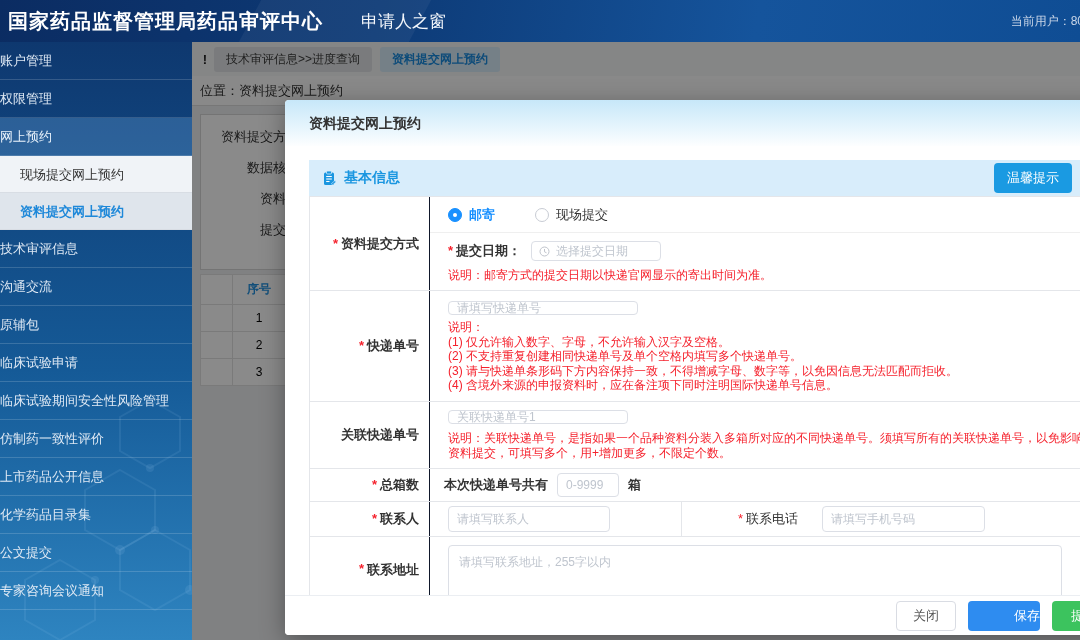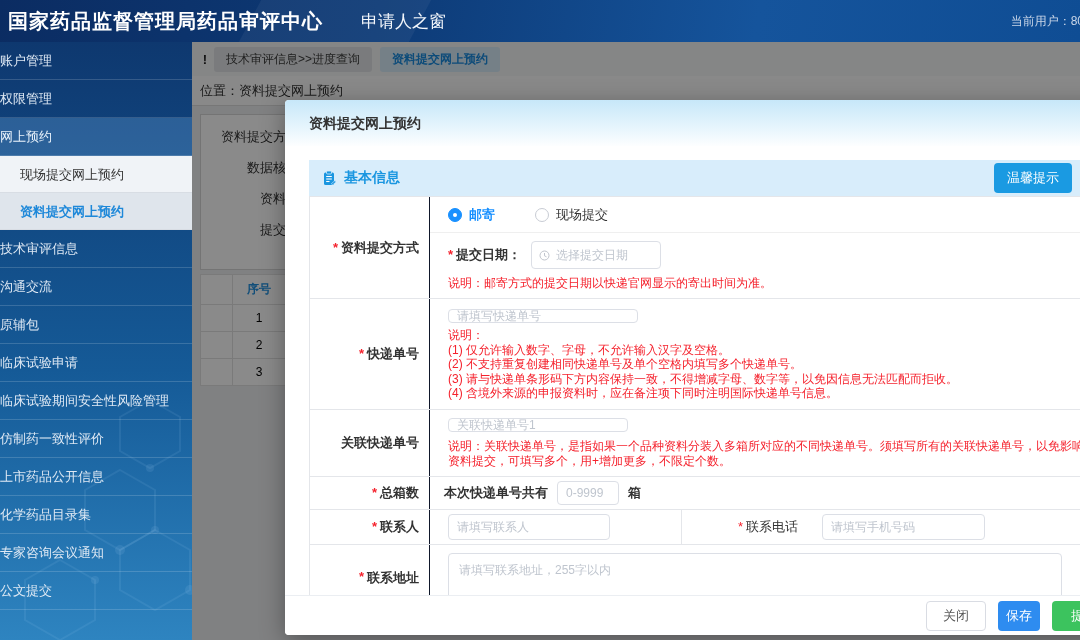--- a/index.html
+++ b/index.html
@@ -80,21 +80,21 @@
   .radio.checked { background:#1890ff; border-color:#1890ff; }
   .radio.checked::after { content:""; position:absolute; left:4px; top:4px; width:4px; height:4px; border-radius:50%; background:#fff; }
   .radio-label { font-size:13px; color:#333; margin-right:40px; cursor:pointer; }
   .radio-label.sel { color:#1890ff; font-weight:bold; margin-right:0; }
 
   .date-row { display:flex; align-items:center; margin:8px 0 0 18px; }
   .date-label { font-size:13px; font-weight:bold; color:#333; }
   .inp { border:1px solid #dcdfe6; border-radius:4px; background:#fff; font-size:12px; color:#333;
     padding:0 8px; height:14px; font-family:inherit; }
   .inp::placeholder { color:#bfc5ce; }
-  .date-inp { width:130px; height:28px; margin-left:10px; padding-left:24px; }
+  .date-inp { width:130px; height:20px; margin-left:10px; padding-left:24px; }
   .date-ico { position:relative; width:0; }
   .date-ico svg { position:absolute; left:18px; top:-5px; }
 
   .note { color:#f5222d; font-size:12px; line-height:15px; margin:7px 18px 7px 18px; }
   .note-lines { color:#f5222d; font-size:12px; line-height:14.5px; margin:5px 18px 8px 18px; }
 
   .w190 { width:190px; margin:10px 0 0 18px; display:block; }
   .w180 { width:180px; margin:8px 0 0 18px; display:block; }
 
   .boxrow { height:33px; } .boxrow .fbody { display:flex; align-items:center; padding-left:14px; }
@@ -114,21 +114,21 @@
   .addrrow .flabel { align-items:flex-start; padding-top:24px; }
   .addr-ta { width:614px; height:70px; margin:8px 0 0 18px; border:1px solid #dcdfe6; border-radius:4px;
     font-size:12px; color:#333; padding:8px 10px; resize:none; font-family:inherit; }
   .addr-ta::placeholder { color:#bfc5ce; }
 
   .m-footer { position:absolute; left:0; bottom:0; width:845px; height:40px; background:#fff;
     border-top:1px solid #ebeef2; display:flex; align-items:center; justify-content:flex-end;
     padding-right:14px; gap:12px; border-radius:0 0 4px 4px; }
   .btn { height:30px; font-size:13px; border-radius:4px; cursor:pointer; font-family:inherit; }
   .btn-close { width:60px; background:#fff; border:1px solid #d9dce3; color:#555; }
-  .btn-save { width:42px; background:#2e8cf0; border:none; color:#fff; }
+  .btn-save { width:72px; background:#2e8cf0; border:none; color:#fff;text-align:right; }
   .btn-submit { width:64px; background:#3cc35e; border:none; color:#fff; }
 </style>
 </head>
 <body>
 
 <div id="app">
 
   <div class="top-header">
     <div class="hdr-sheen"></div>
     <div class="brand">国家药品监督管理局药品审评中心</div>
@@ -143,22 +143,22 @@
     <div class="side-item sub">现场提交网上预约</div>
     <div class="side-item sub active">资料提交网上预约</div>
     <div class="side-item">技术审评信息</div>
     <div class="side-item">沟通交流</div>
     <div class="side-item">原辅包</div>
     <div class="side-item">临床试验申请</div>
     <div class="side-item">临床试验期间安全性风险管理</div>
     <div class="side-item">仿制药一致性评价</div>
     <div class="side-item">上市药品公开信息</div>
     <div class="side-item">化学药品目录集</div>
+    <div class="side-item">公文提交</div>
     <div class="side-item">专家咨询会议通知</div>
-    <div class="side-item">公文提交</div>
     <svg class="hex-pattern" width="192" height="260" viewBox="0 0 192 260">
       <g fill="none" stroke="#bfe3ff" stroke-opacity="0.14" stroke-width="2">
         <path d="M120 90 L155 110 L155 150 L120 170 L85 150 L85 110 Z"></path>
         <path d="M155 150 L190 170 L190 210 L155 230 L120 210 L120 170 Z"></path>
         <path d="M60 180 L95 200 L95 240 L60 260 L25 240 L25 200 Z"></path>
         <path d="M150 20 L180 37 L180 71 L150 88 L120 71 L120 37 Z"></path>
       </g>
       <g fill="#bfe3ff" fill-opacity="0.16">
         <circle cx="120" cy="170" r="5"></circle>
           <circle cx="155" cy="150" r="4"></circle>

